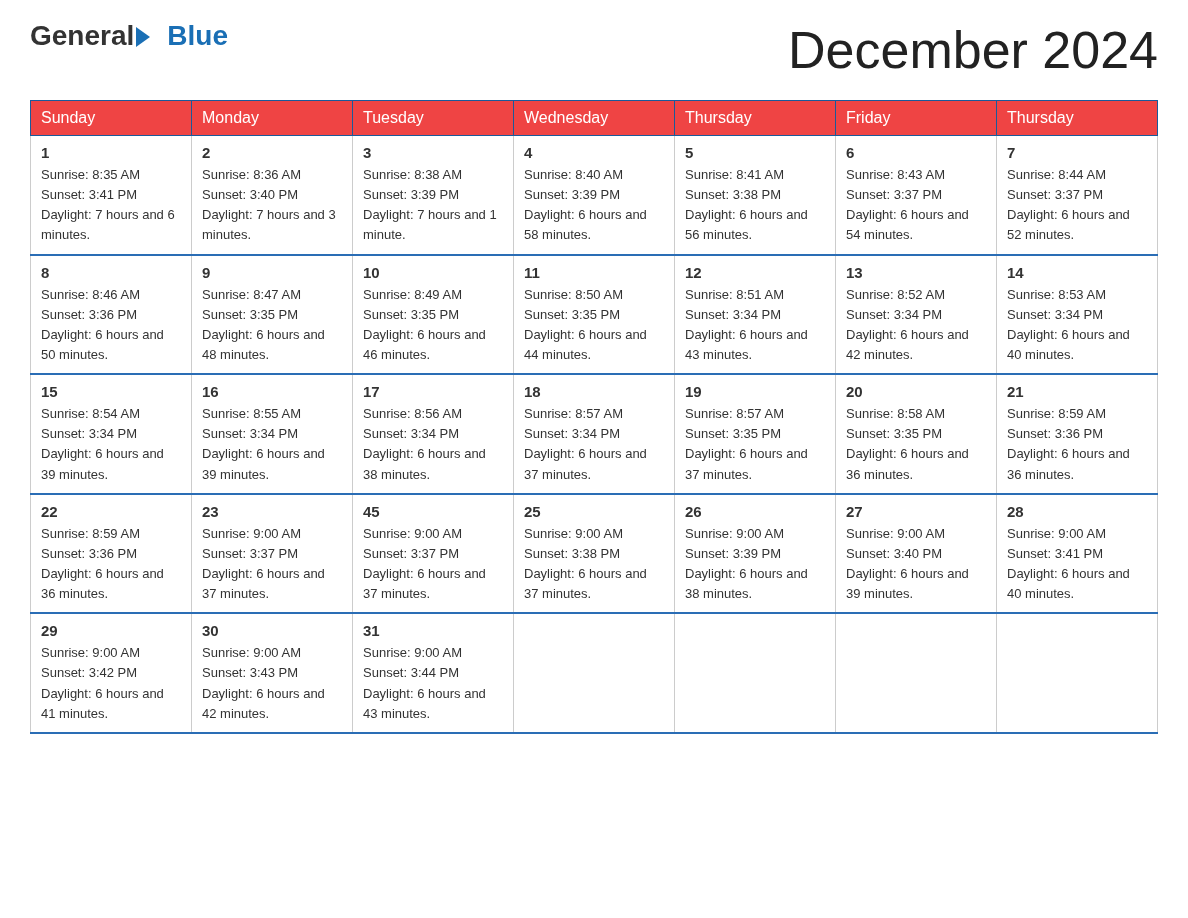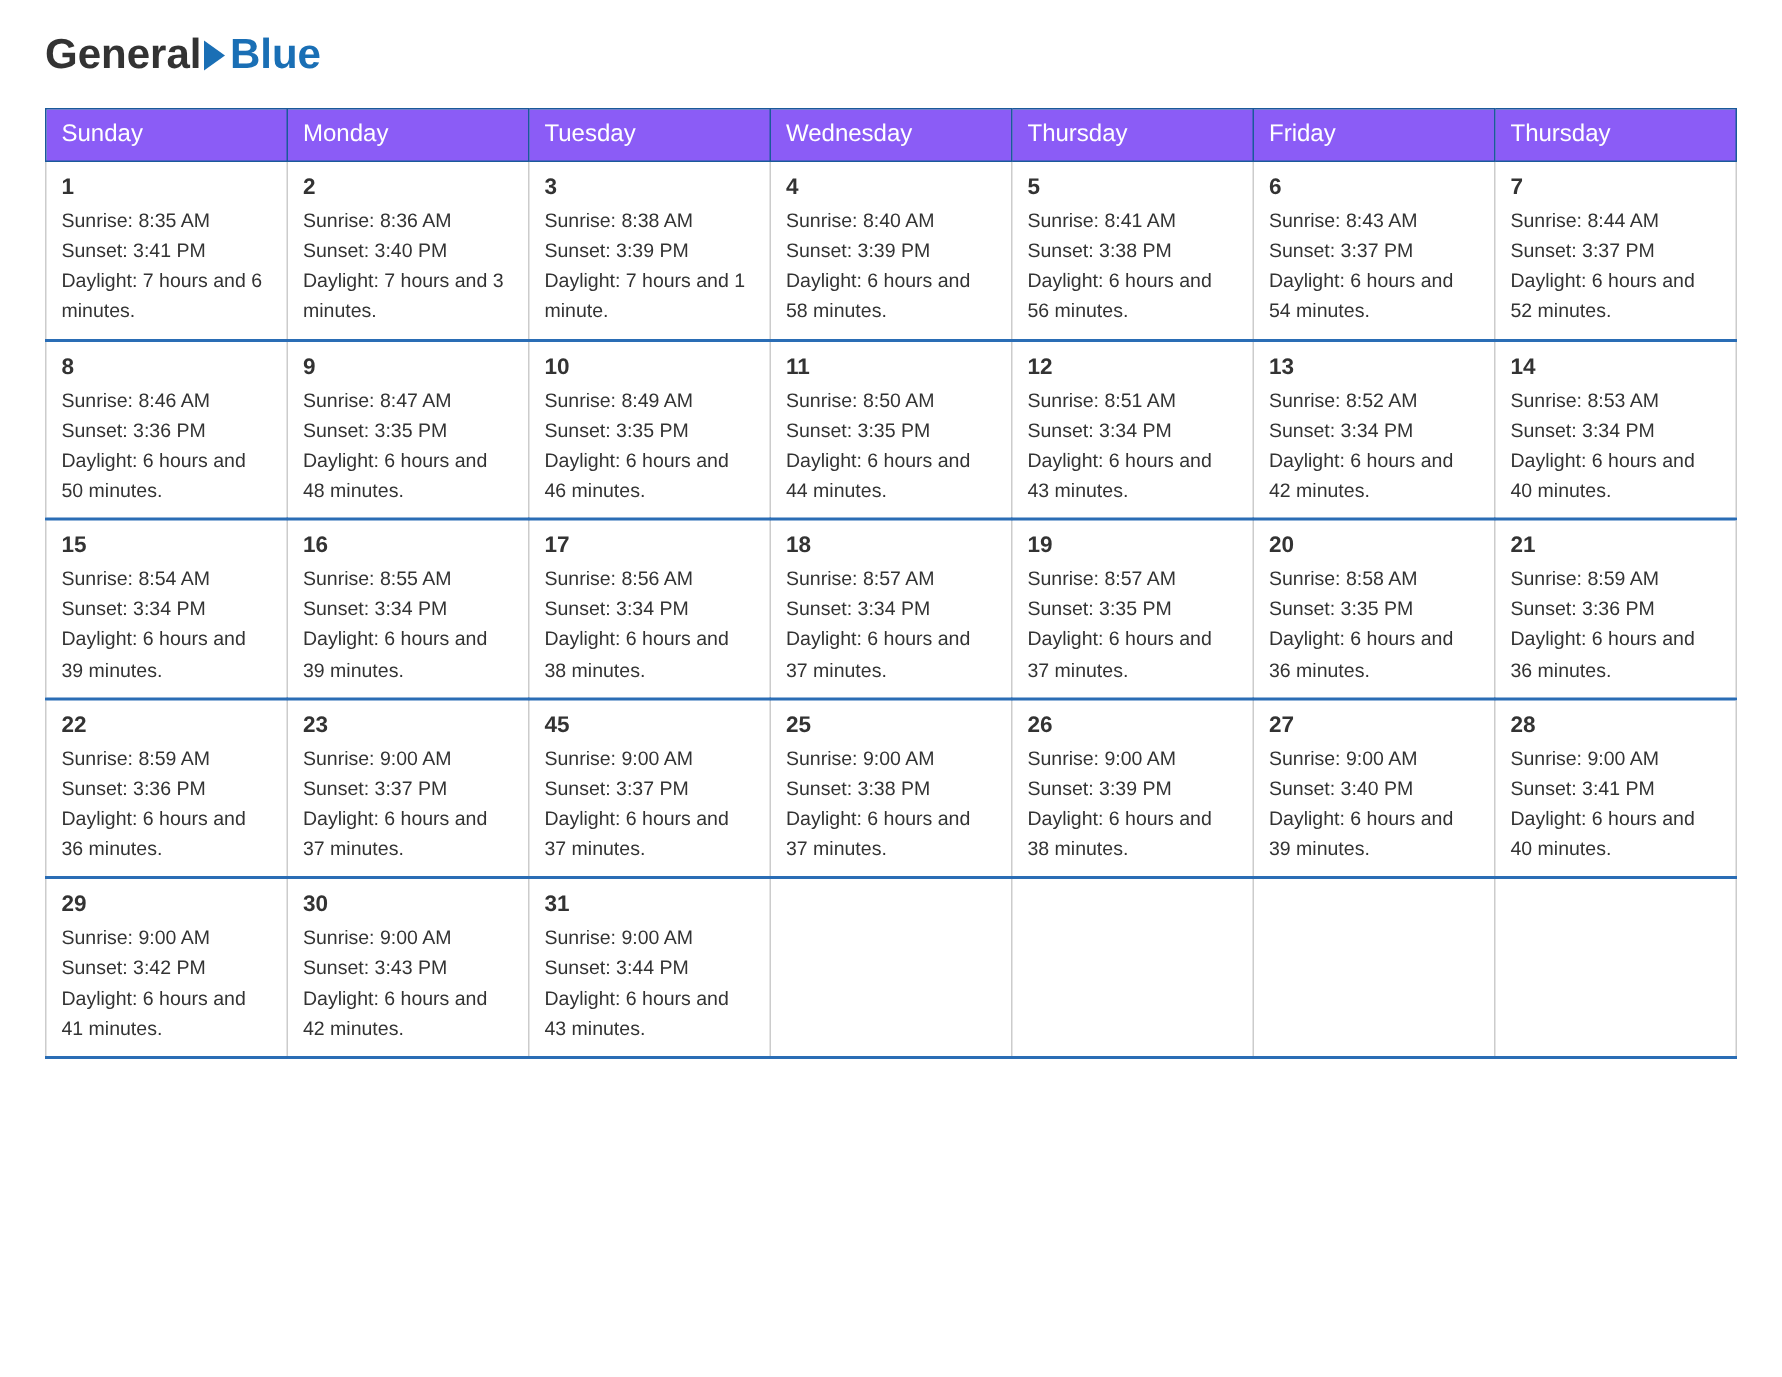--- a/index.html
+++ b/index.html
@@ -48,21 +48,21 @@
       font-size: 20px;
       color: #444;
       margin-top: 4px;
     }
     table {
       width: 100%;
       border-collapse: collapse;
       table-layout: fixed;
     }
     thead th {
-      background-color: #8b5cf6;
+      background-color: #ef4444;
       color: #fff;
       padding: 8px 10px;
       font-size: 16px;
       font-weight: normal;
       text-align: left;
       border: 1px solid #1a5a9a;
     }
     tbody td {
       vertical-align: top;
       padding: 8px 10px;
@@ -94,37 +94,38 @@
       display: flex;
       flex-direction: row;
     }
     .logo-line1 {
       display: flex;
       align-items: center;
     }
     .logo-line2 {
       display: flex;
       align-items: center;
-      margin-left: 1px;
+      margin-left: 15px;
     }
   </style>
 </head>
 <body>
 
 <div class="header">
   <div class="logo-wrapper">
     <div class="logo-line1">
       <span class="logo-general">General</span>
       <div class="logo-arrow"></div>
     </div>
     <div class="logo-line2">
       <span class="logo-blue-text">Blue</span>
     </div>
   </div>
   <div class="title-section">
+    <div class="month-title">December 2024</div>
   </div>
 </div>
 
 <table>
   <thead>
     <tr>
 
     <th>Sunday</th>
         <th>Monday</th>
         <th>Tuesday</th>

